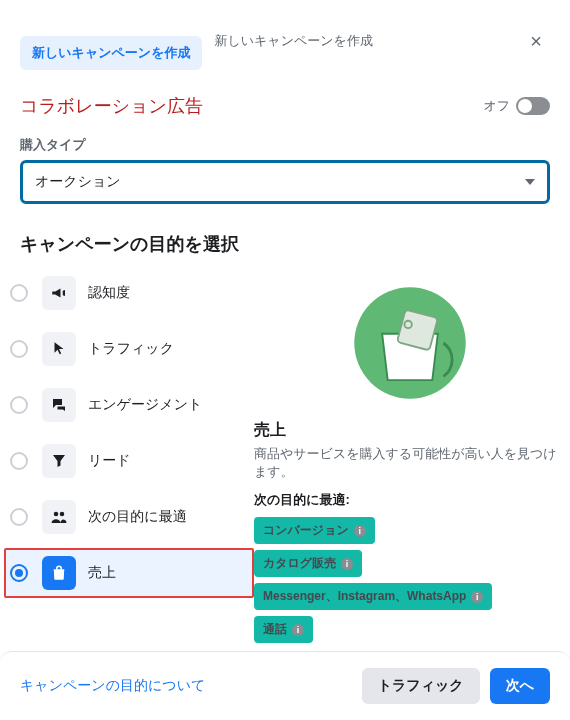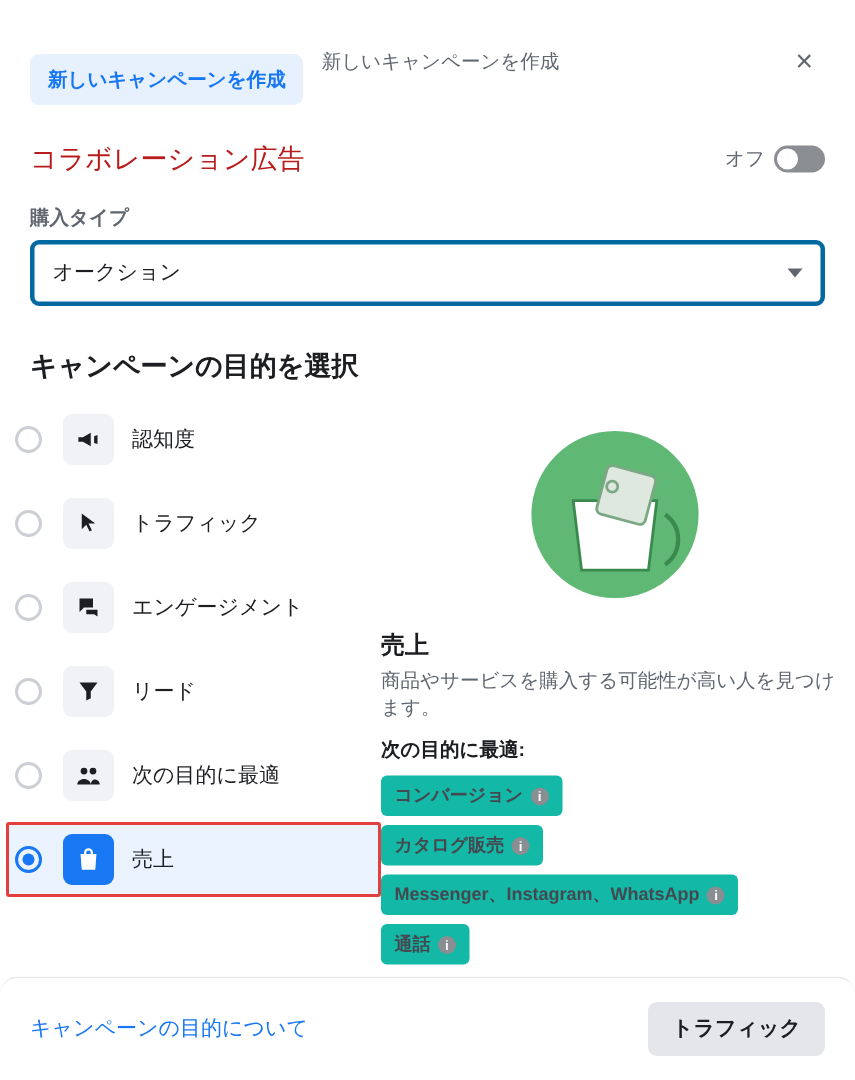--- a/index.html
+++ b/index.html
@@ -263,14 +263,15 @@
           <span>通話</span>
           <span class="chip-info">i</span>
         </div><br></div>
   </div>
 </div>
 
 <div class="footer">
   <div class="footer-link">キャンペーンの目的について</div>
   <div class="footer-actions">
     <button class="btn-cancel">トラフィック</button>
+    <button class="btn-next">次へ</button>
   </div>
 </div>
 
 </body></html>

